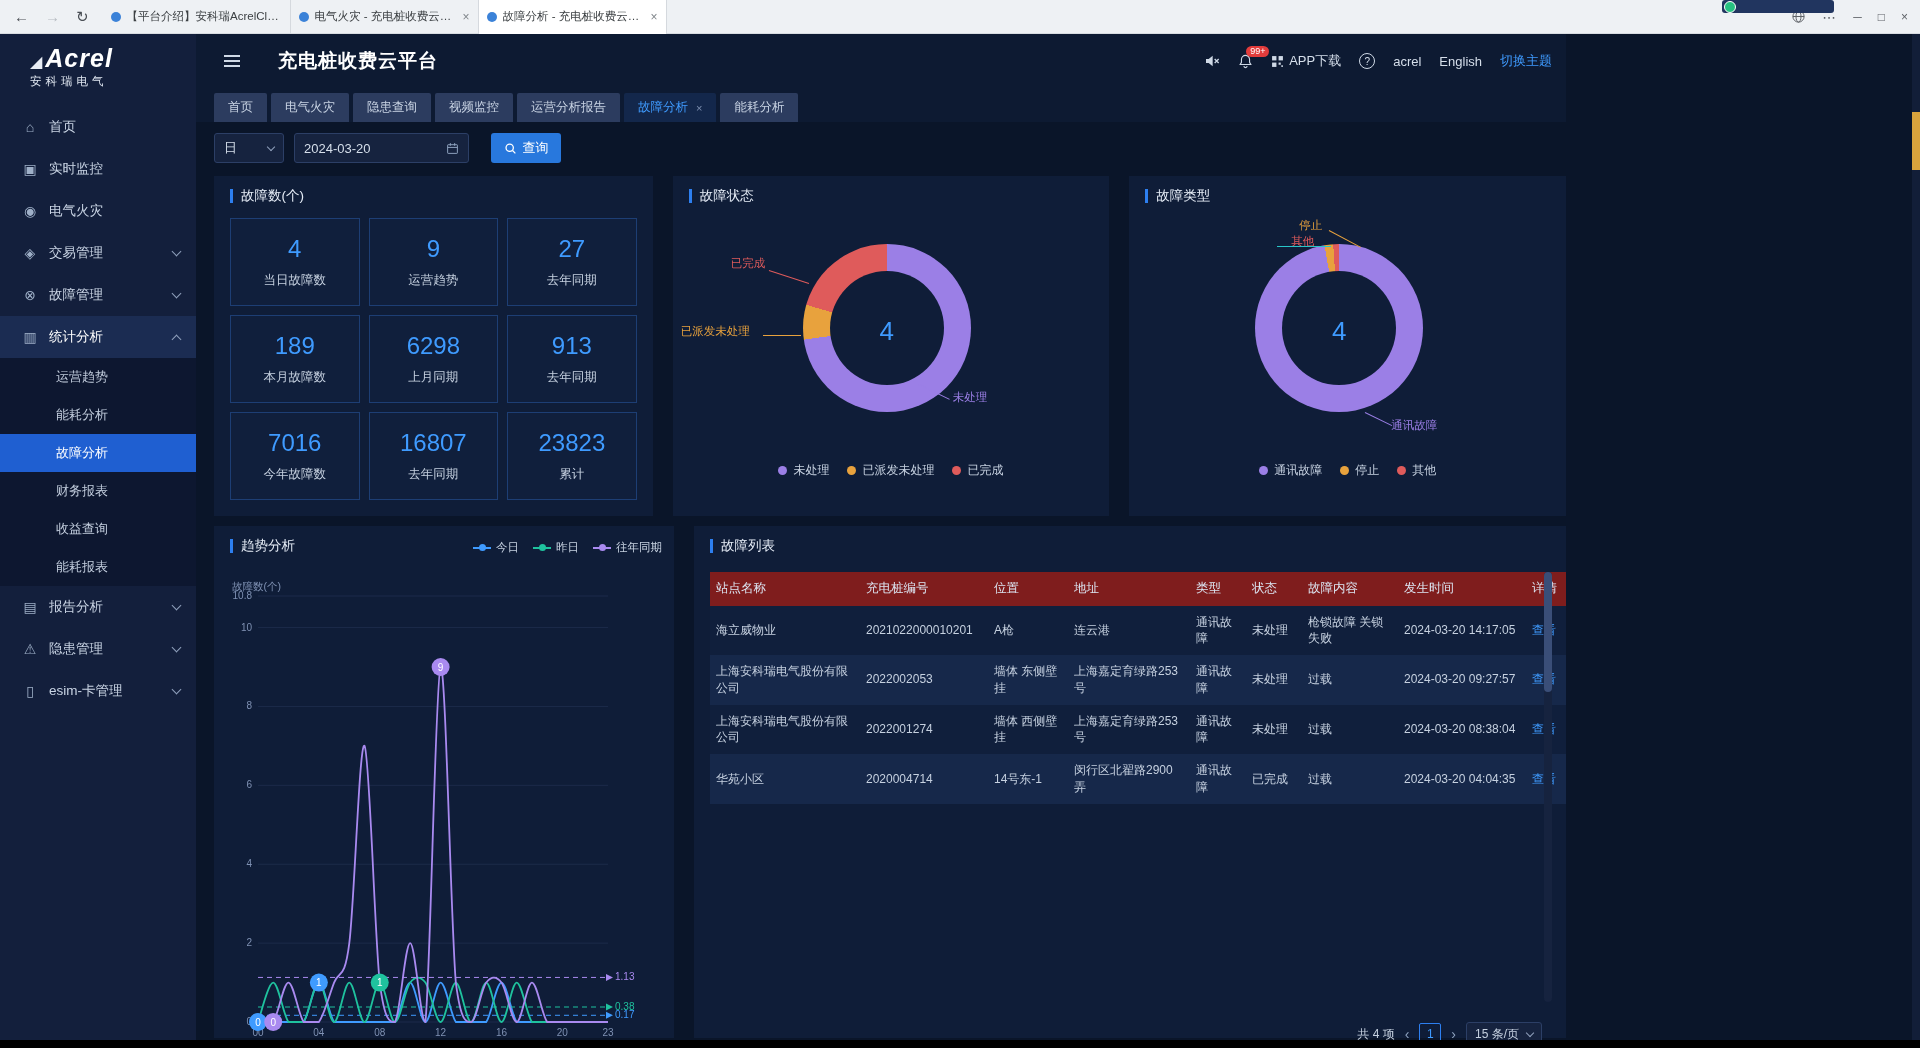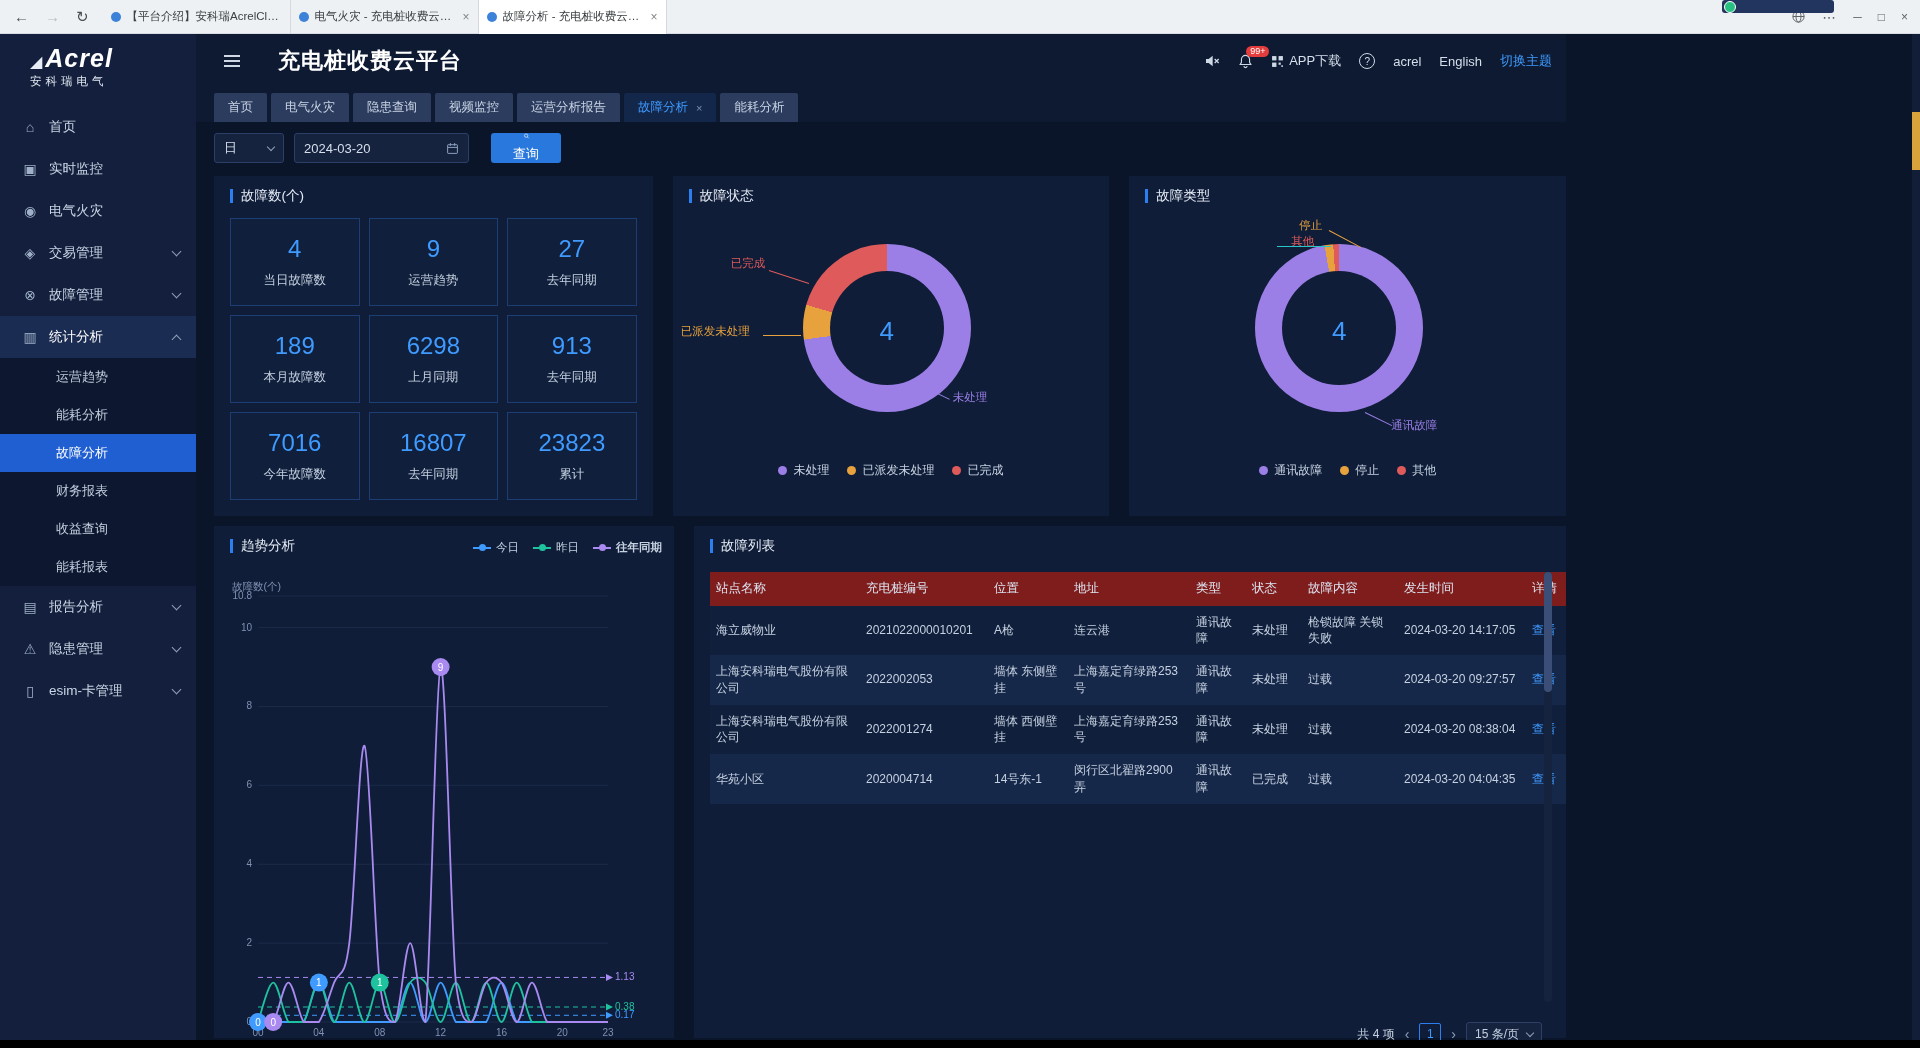--- a/index.html
+++ b/index.html
@@ -57,40 +57,40 @@
   .chev.up { transform:rotate(-135deg); margin-top:4px; }
   .submenu { background:#0d1730; }
   .sub-item { height:38px; display:flex; align-items:center; padding-left:56px; font-size:13px; color:#c2cddd; }
   .sub-item.active { background:#1f5fd1; color:#ffffff; }
 
   
   .main { position:absolute; left:196px; top:0; width:1374px; bottom:0; }
   .app-header { height:54px; background:#0d1a32; display:flex; align-items:center; width:1370px; }
   .hamb-wrap { width:20px; height:14px; margin-left:26px; position:relative; }
   .hamb { position:absolute; top:1px; left:2px; width:16px; height:2px; background:#cfd9e6; box-shadow:0 5px 0 #cfd9e6, 0 10px 0 #cfd9e6; }
-  .app-title { font-size:22px; font-weight:bold; color:#ffffff; margin-left:36px; letter-spacing:1px; }
+  .app-title { font-size:19px; font-weight:bold; color:#ffffff; margin-left:36px; letter-spacing:1px; }
   .header-right { margin-left:auto; display:flex; align-items:center; gap:18px; padding-right:14px; color:#d6dfeb; font-size:13px; }
   .bell-wrap { position:relative; }
   .badge { position:absolute; top:-7px; left:8px; background:#e23c3c; color:#fff; font-size:9px; border-radius:8px; padding:1px 4px; line-height:1; }
   .appdl { display:flex; align-items:center; gap:5px; }
   .qmark { width:16px; height:16px; border:1.5px solid #cfd9e6; border-radius:50%; display:flex; align-items:center; justify-content:center; font-size:10px; }
   .theme-link { color:#3f9bff; }
 
   
   .page-tabs { height:34px; background:#0d1a32; display:flex; align-items:flex-end; padding-left:18px; gap:4px; width:1370px; }
   .ptab { height:29px; display:flex; align-items:center; padding:0 14px; background:#2c3c5f; color:#c9d4e4; font-size:12.5px; border-radius:2px 2px 0 0; gap:8px; }
   .ptab.active { background:#13274b; color:#3f9bff; }
   .pt-close { color:#7d8fb0; font-size:11px; }
 
   
   .filter-bar { height:52px; display:flex; align-items:center; gap:10px; padding-left:18px; width:1370px; }
   .sel { width:70px; height:30px; background:#16233f; border:1px solid #2c3f66; border-radius:3px; display:flex; align-items:center; justify-content:space-between; padding:0 9px; color:#d6dfeb; font-size:13px; }
   .caret { width:6px; height:6px; border-right:1.5px solid #8fa0bc; border-bottom:1.5px solid #8fa0bc; transform:rotate(45deg); margin-top:-3px; }
   .date-input { width:175px; height:30px; background:#16233f; border:1px solid #2c3f66; border-radius:3px; display:flex; align-items:center; justify-content:space-between; padding:0 9px; color:#d6dfeb; font-size:13px; }
-  .btn-query { width:70px; height:30px; background:#2878dd; border-radius:3px; color:#fff; display:flex; align-items:center; justify-content:center; gap:6px; font-size:13px; margin-left:12px;flex-direction:column; }
+  .btn-query { width:70px; height:30px; background:#2878dd; border-radius:3px; color:#fff; display:flex; align-items:center; justify-content:center; gap:6px; font-size:13px; margin-left:12px; }
 
   
   .panels { width:1370px; padding-left:18px; }
   .prow { display:flex; gap:20px; }
   .prow1 { height:340px; margin-top:2px; }
   .prow2 { height:512px; margin-top:10px; }
   .panel { background:#0f1d38; position:relative; }
   .panel-h { height:40px; display:flex; align-items:center; padding:0 16px; font-size:13.5px; color:#e6edf7; }
   .panel-h::before { content:""; width:3px; height:14px; background:#2d7ff0; margin-right:8px; }
 
@@ -451,21 +451,21 @@
           <div class="panel-h">趋势分析</div>
           <div class="trend-legend">
               <span class="tl-item" style="color: rgb(63, 155, 255);">
                 <span class="tl-mark"></span>
                 <span class="tl-txt">今日</span>
               </span>
               <span class="tl-item" style="color: rgb(31, 194, 158);">
                 <span class="tl-mark"></span>
                 <span class="tl-txt">昨日</span>
               </span>
-              <span class="tl-item" style="color: rgb(169, 138, 240); font-weight: bold;">
+              <span class="tl-item" style="color: rgb(169, 138, 240);">
                 <span class="tl-mark"></span>
                 <span class="tl-txt">往年同期</span>
               </span>
             </div>
           <div class="trend-chart">
               <svg width="428" height="470">
                 <line x1="36" x2="386" y1="446" y2="446" stroke="#1c2b4a" stroke-width="1"></line>
                 <text x="30" y="449" fill="#7f91b3" text-anchor="end" font-size="10" font-family="Liberation Sans, DejaVu Sans, sans-serif">0</text>
                 <line x1="36" x2="386" y1="367.1111111111111" y2="367.1111111111111" stroke="#1c2b4a" stroke-width="1"></line>
                 <text x="30" y="370.1111111111111" fill="#7f91b3" text-anchor="end" font-size="10" font-family="Liberation Sans, DejaVu Sans, sans-serif">2</text>

